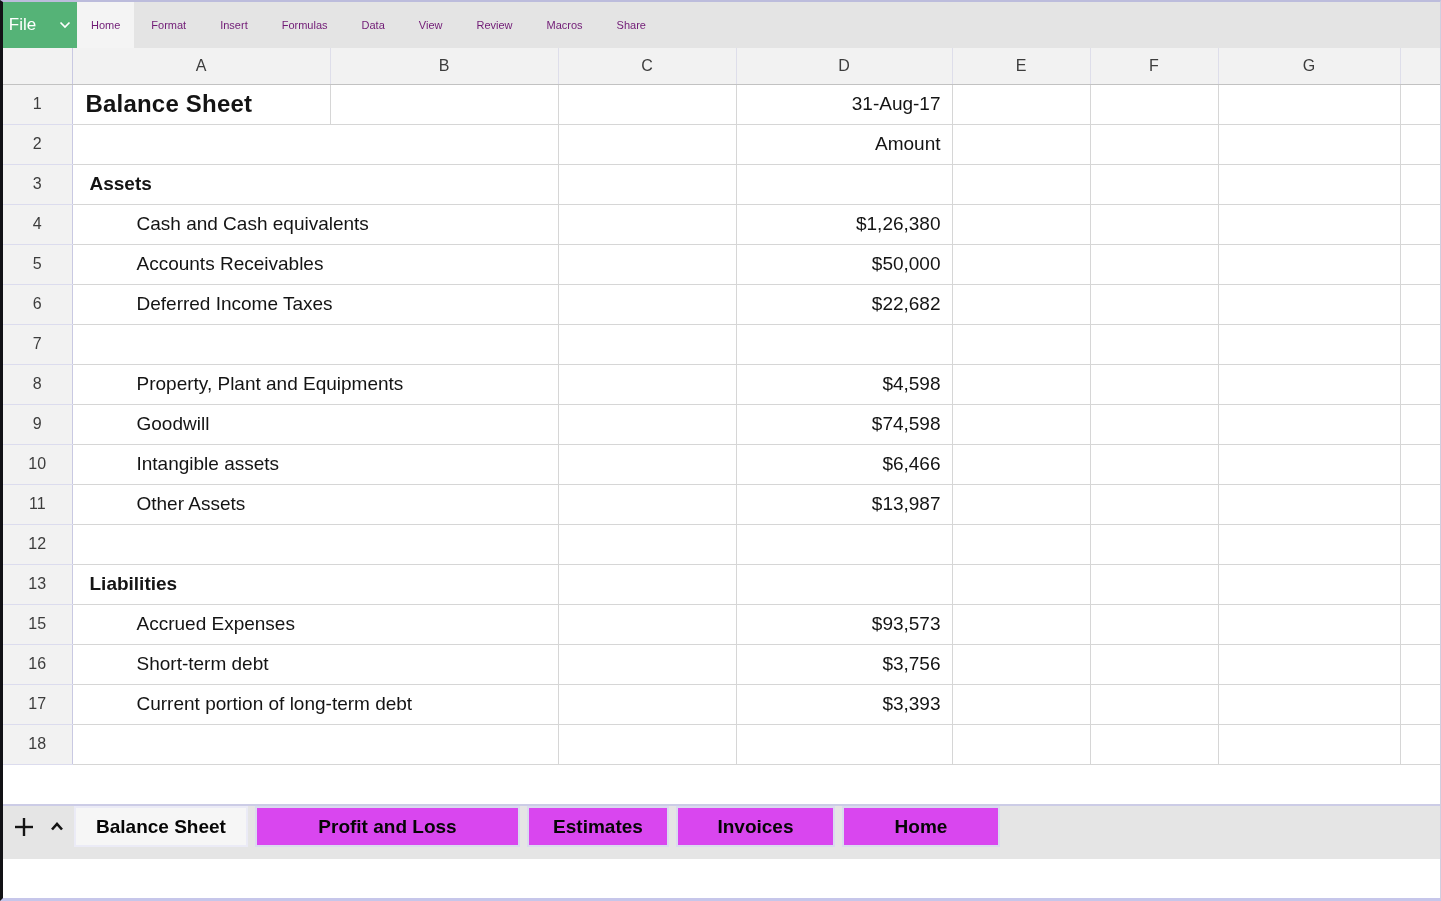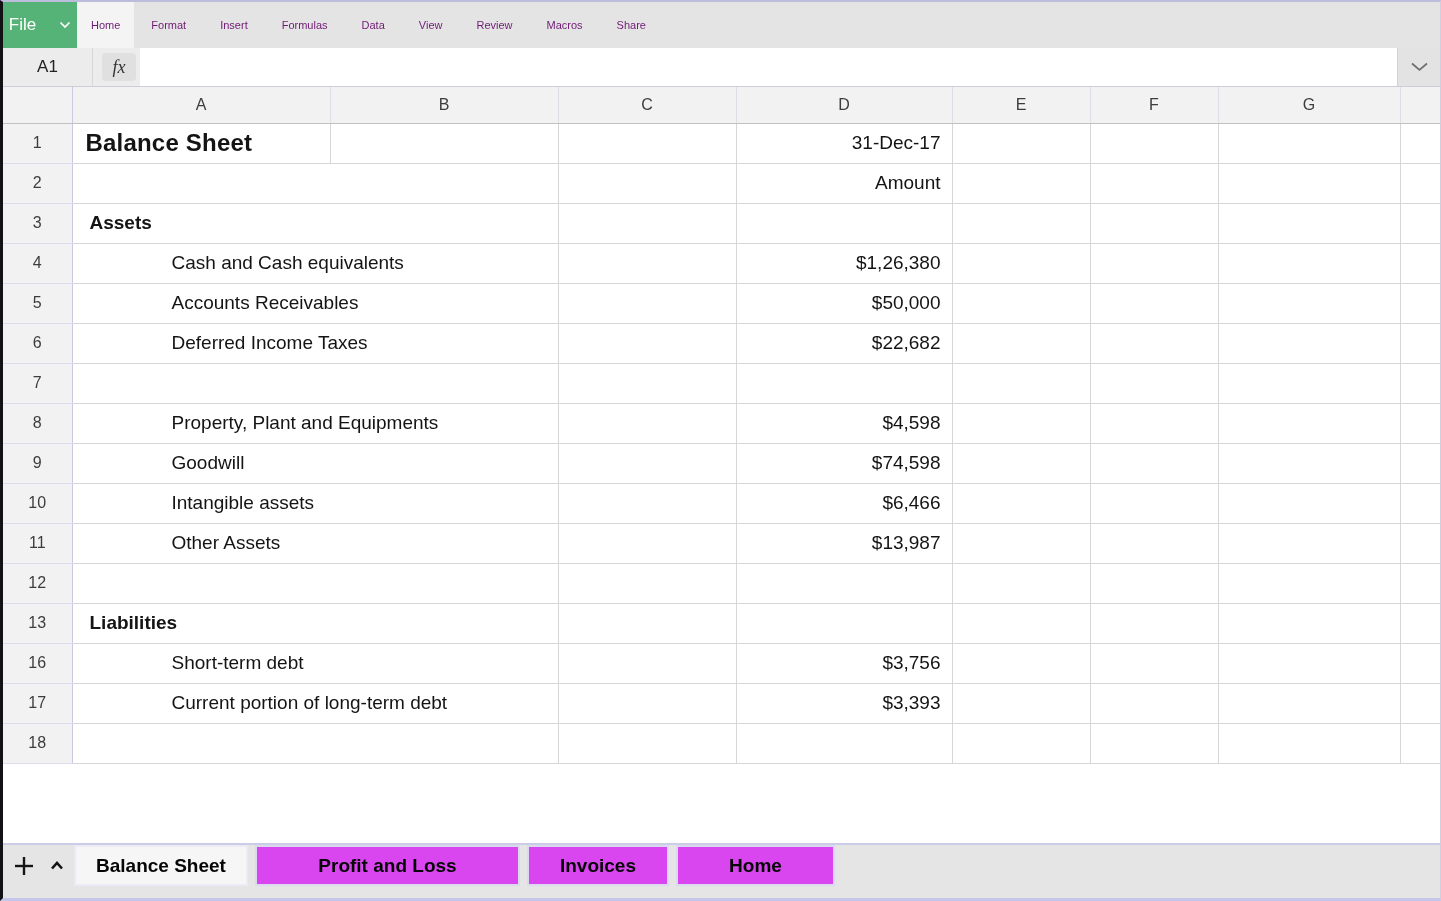--- a/index.html
+++ b/index.html
@@ -47,21 +47,21 @@
 
   tbody tr{ height:40px; }
   tbody th.rowhead{ background:#f2f2f2; font-weight:normal; font-size:16px; color:#3d3d3d;
             border-right:1px solid #c9c9e2; border-bottom:1px solid #dcdcee; }
   td{ background:#fff; border-right:1px solid #d6d6d6; border-bottom:1px solid #d6d6d6;
       font-size:19px; color:#141414; white-space:nowrap; overflow:hidden; vertical-align:middle; }
   td:last-child{ border-right:none; }
 
   .ct-title{ font-weight:bold; font-size:24px; padding-left:13px; letter-spacing:.2px; }
   .ct-section{ font-weight:bold; padding-left:17px;margin-top:8px; }
-  .ct-item{ padding-left:99px; }
+  .ct-item{ padding-left:64px; }
   .ct-value{ text-align:right; padding-right:11px; }
   .ct-bold{ font-weight:normal;padding-left:24px; }
 
   
   .tab-bar{ height:55px; background:#e5e5e5; border-top:2px solid #ccccE6; display:flex; align-items:flex-start; }
   .tab-tools{ width:71px; height:41px; display:flex; align-items:center; justify-content:center; gap:15px; }
   .tool-btn{ display:flex; align-items:center; justify-content:center; }
   .tabs-row{ display:flex; align-items:flex-start; }
   .sheet-tab{ height:41px; display:flex; align-items:center; justify-content:center;
       font-weight:bold; font-size:19px; color:#060606; background:#d946ef;
@@ -91,34 +91,20 @@
         <li class="menu-item">Insert</li>
         <li class="menu-item">Formulas</li>
         <li class="menu-item">Data</li>
         <li class="menu-item">View</li>
         <li class="menu-item">Review</li>
         <li class="menu-item">Macros</li>
         <li class="menu-item">Share</li>
       </ul>
   </div>
 
-  <div class="formula-bar">
-    <div class="name-box">
-      <span>A1</span>
-    </div>
-    <div class="fx-btn">
-      <span class="fx-label">fx</span>
-    </div>
-    <input class="formula-input" type="text" value="" style="">
-    <div class="fx-expand">
-      <svg width="19" height="10" viewBox="0 0 19 10">
-        <polyline points="2,1.5 9.5,8 17,1.5" fill="none" stroke="#6e6e6e" stroke-width="1.7"></polyline>
-      </svg>
-    </div>
-  </div>
 
   <div class="grid-wrap">
     <table class="grid">
       <colgroup>
         <col class="cw-gut">
           <col class="cw-a">
           <col class="cw-b">
           <col class="cw-c">
         <col class="cw-d">
           <col class="cw-e">
@@ -138,21 +124,21 @@
             <th>G</th>
             <th></th>
           </tr>
       </thead>
       <tbody>
           <tr>
             <th class="rowhead">1</th>
             <td class="ct-title">Balance Sheet</td>
             <td></td>
             <td></td>
-            <td class="ct-value">31-Dec-17</td>
+            <td class="ct-value">31-Aug-17</td>
             <td></td>
             <td></td>
             <td></td>
             <td></td>
           </tr>
           <tr>
             <th class="rowhead">2</th>
             <td colspan="2"></td>
             <td></td>
             <td class="ct-value ct-bold">Amount</td>
@@ -259,20 +245,30 @@
             <td></td>
             <td></td>
             <td></td>
             <td></td>
           </tr>
           <tr>
             <th class="rowhead">13</th>
             <td colspan="2" class="ct-section">Liabilities</td>
             <td></td>
             <td></td>
+            <td></td>
+            <td></td>
+            <td></td>
+            <td></td>
+          </tr>
+          <tr>
+            <th class="rowhead">15</th>
+            <td colspan="2" class="ct-item">Accrued Expenses</td>
+            <td></td>
+            <td class="ct-value">$93,573</td>
             <td></td>
             <td></td>
             <td></td>
             <td></td>
           </tr>
           <tr>
             <th class="rowhead">16</th>
             <td colspan="2" class="ct-item">Short-term debt</td>
             <td></td>
             <td class="ct-value">$3,756</td>
@@ -315,18 +311,19 @@
       </div>
       <div class="tool-btn">
         <svg width="14" height="9" viewBox="0 0 14 9">
           <polyline points="2,7.5 7,2 12,7.5" fill="none" stroke="#141414" stroke-width="2.6"></polyline>
         </svg>
       </div>
     </div>
     <div class="tabs-row">
         <div class="sheet-tab active">Balance Sheet</div>
         <div class="sheet-tab">Profit and Loss</div>
+        <div class="sheet-tab">Estimates</div>
         <div class="sheet-tab">Invoices</div>
         <div class="sheet-tab">Home</div>
       </div>
   </div>
 
 </div>
 
 </body></html>

